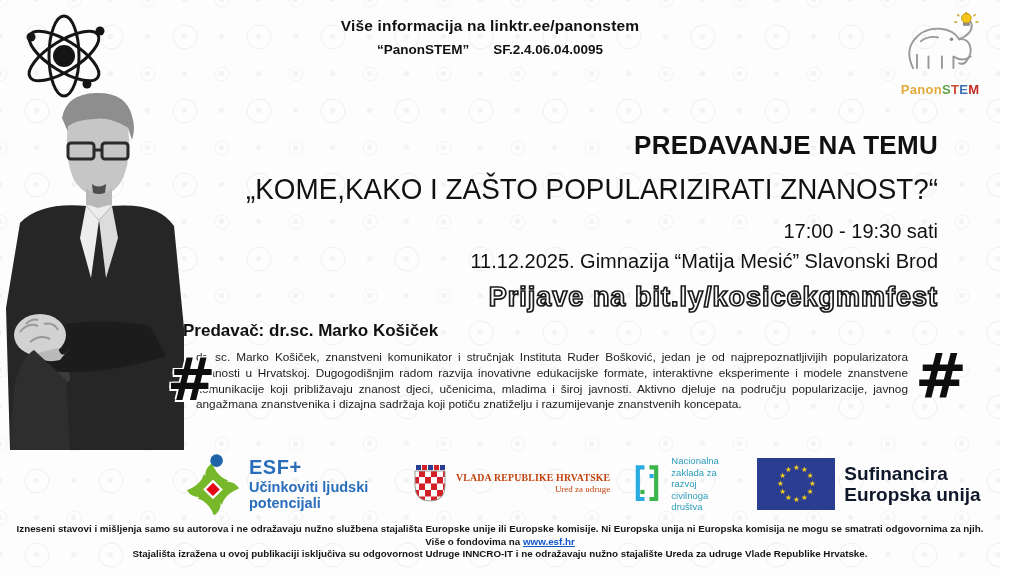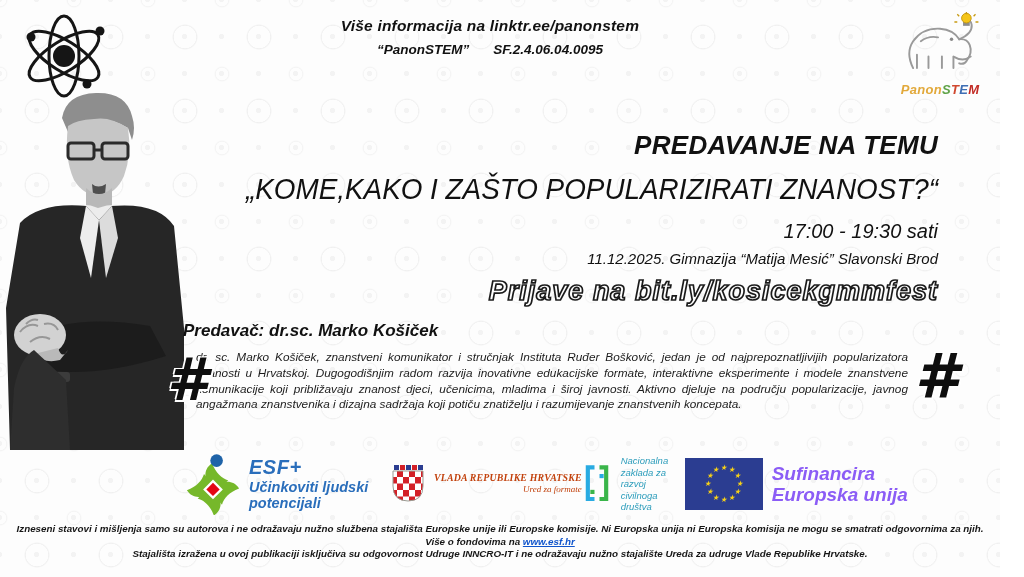--- a/index.html
+++ b/index.html
@@ -1,18 +1,18 @@
 <!DOCTYPE html>
 <html><head>
 <meta charset="utf-8">
 <style>
   * { margin:0; padding:0; box-sizing:border-box; }
   html,body { width:1024px; height:577px; }
   body { font-family:"Liberation Sans", sans-serif; background:#fff; color:#111; }
-  .poster { position:relative; width:1000px; height:577px; overflow:hidden; background:#fdfdfd;font-style:italic; }
+  .poster { position:relative; width:1000px; height:577px; overflow:hidden; background:#fdfdfd; }
   .pattern {
     position:absolute; inset:0; pointer-events:none;
     background-image:
       radial-gradient(circle, rgba(0,0,0,0) 11px, rgba(0,0,0,0.05) 11.6px, rgba(0,0,0,0) 13px),
       radial-gradient(circle, rgba(0,0,0,0.04) 2.2px, rgba(0,0,0,0) 3px),
       radial-gradient(circle, rgba(0,0,0,0) 6px, rgba(0,0,0,0.035) 6.6px, rgba(0,0,0,0) 8px);
     background-size: 74px 74px, 37px 37px, 74px 74px;
     background-position: 0 0, 18px 18px, 37px 37px;
   }
   
@@ -23,46 +23,46 @@
   .top-info .code { display:inline-block; margin-left:24px; }
   .brand { position:absolute; right:8px; top:12px; width:104px; text-align:center; }
   .brand .word { font-size:13px; font-weight:bold; letter-spacing:.3px; margin-top:-2px; }
   .brand .panon { color:#e2a93b;margin-top:16px; } .brand .s{color:#5fa348;} .brand .t{color:#d0482f;}
   .brand .e{color:#3e6eb4;} .brand .m{color:#c22b24;}
   
   .event { position:absolute; right:62px; top:114px; text-align:right; width:760px;margin-top:16px; }
   .kicker { font-size:26px; font-weight:bold; letter-spacing:.3px; }
   .title { font-size:29px; font-weight:400; margin-top:12px; transform:scaleX(.96); transform-origin:right center; white-space:nowrap; }
   .time { font-size:20px; margin-top:14px; }
-  .dateloc { font-size:15px; margin-top:7px; }
+  .dateloc { font-size:20px; margin-top:7px; }
   .register { font-size:27px; font-weight:bold; margin-top:9px; color:#fff;
               -webkit-text-stroke:1.7px #1a1a1a; letter-spacing:1px;
               text-shadow:0 0 1px rgba(0,0,0,.55); }
   
   .photo { position:absolute; left:0; top:88px; }
   .speaker-label { position:absolute; left:183px; top:321px; font-size:17px; font-weight:bold; }
   .bio { position:absolute; left:196px; top:350px; width:712px; font-size:11.8px;
          line-height:1.34; text-align:justify; color:#1c1c1c; }
   .hash { position:absolute; font-weight:800; color:#0e0e0e; font-family:"DejaVu Sans",sans-serif;
           text-shadow:-1.5px -1.5px 0 #fff, 1.5px -1.5px 0 #fff, -1.5px 1.5px 0 #fff, 1.5px 1.5px 0 #fff; }
   .hash-left  { left:167px; top:346px; font-size:58px; }
   .hash-right { left:915px; top:340px; font-size:62px; }
   
-  .logos { position:absolute; left:186px; top:448px; height:72px; display:flex; align-items:center; }
+  .logos { position:absolute; left:186px; top:448px; height:72px; display:flex; align-items:center; gap:22px; }
   .lg { display:flex; align-items:center; gap:9px; }
   .esf-text { color:#2a6ebb; line-height:1.08; }
   .esf-text .nm { font-size:20px; font-weight:600; letter-spacing:.5px; }
   .esf-text .tg { font-size:14.5px; font-weight:bold; width:142px; margin-top:2px; }
   .gov-text { font-family:"Liberation Serif", serif; color:#c2410c; line-height:1.25;text-align:right; }
   .gov-text .gn { font-size:9.8px; font-weight:bold; letter-spacing:.2px; }
   .gov-text .go { font-size:9px; }
   .fnd-text { color:#2d9dbb; font-size:9.5px; line-height:1.22; width:64px; }
   .eu-flag { position:relative; width:78px; height:52px; background:#2b3d91; flex:0 0 auto; }
   .eu-flag .star { position:absolute; color:#f7d117; font-size:7.5px; transform:translate(-50%,-50%); line-height:1; }
-  .eu-text { color:#8b5cf6; font-size:19px; font-weight:bold; width:148px; line-height:1.12; }
+  .eu-text { color:#0f172a; font-size:19px; font-weight:bold; width:148px; line-height:1.12; }
   
   .disclaimer { position:absolute; left:0; right:0; top:523px; text-align:center;
                 font-size:9.8px; font-weight:bold; line-height:1.3; color:#161616; }
   .disclaimer a { color:#1155cc; text-decoration:underline; }
 </style>
 </head>
 <body>
 
 <div class="poster">
   <div class="pattern"></div>
@@ -177,21 +177,21 @@
         </defs>
         <rect x="3" y="1" width="5" height="5" fill="#2b3d91"></rect>
           <rect x="9" y="1" width="5" height="5" fill="#d32027"></rect>
           <rect x="15" y="1" width="5" height="5" fill="#2b3d91"></rect>
           <rect x="21" y="1" width="5" height="5" fill="#d32027"></rect>
           <rect x="27" y="1" width="5" height="5" fill="#2b3d91"></rect>
         <path d="M2,7 h30 v15 q0,15 -15,15 q-15,0 -15,-15 z" fill="url(#hrchk)" stroke="#9b9b93" stroke-width="1"></path>
       </svg>
       <div class="gov-text">
         <div class="gn">VLADA REPUBLIKE HRVATSKE</div>
-        <div class="go">Ured za formate</div>
+        <div class="go">Ured za udruge</div>
       </div>
     </div>
 
     <div class="lg">
       <svg width="30" height="48" viewBox="0 0 36 52">
         <path d="M15,6 H7 V44 H15" fill="none" stroke="#29abe2" stroke-width="5"></path>
         <path d="M21,6 H29 V44 H21" fill="none" stroke="#3ab54a" stroke-width="5"></path>
         <rect x="10" y="33" width="5" height="5" fill="#3ab54a"></rect>
         <rect x="21" y="14" width="5" height="5" fill="#29abe2"></rect>
       </svg>

